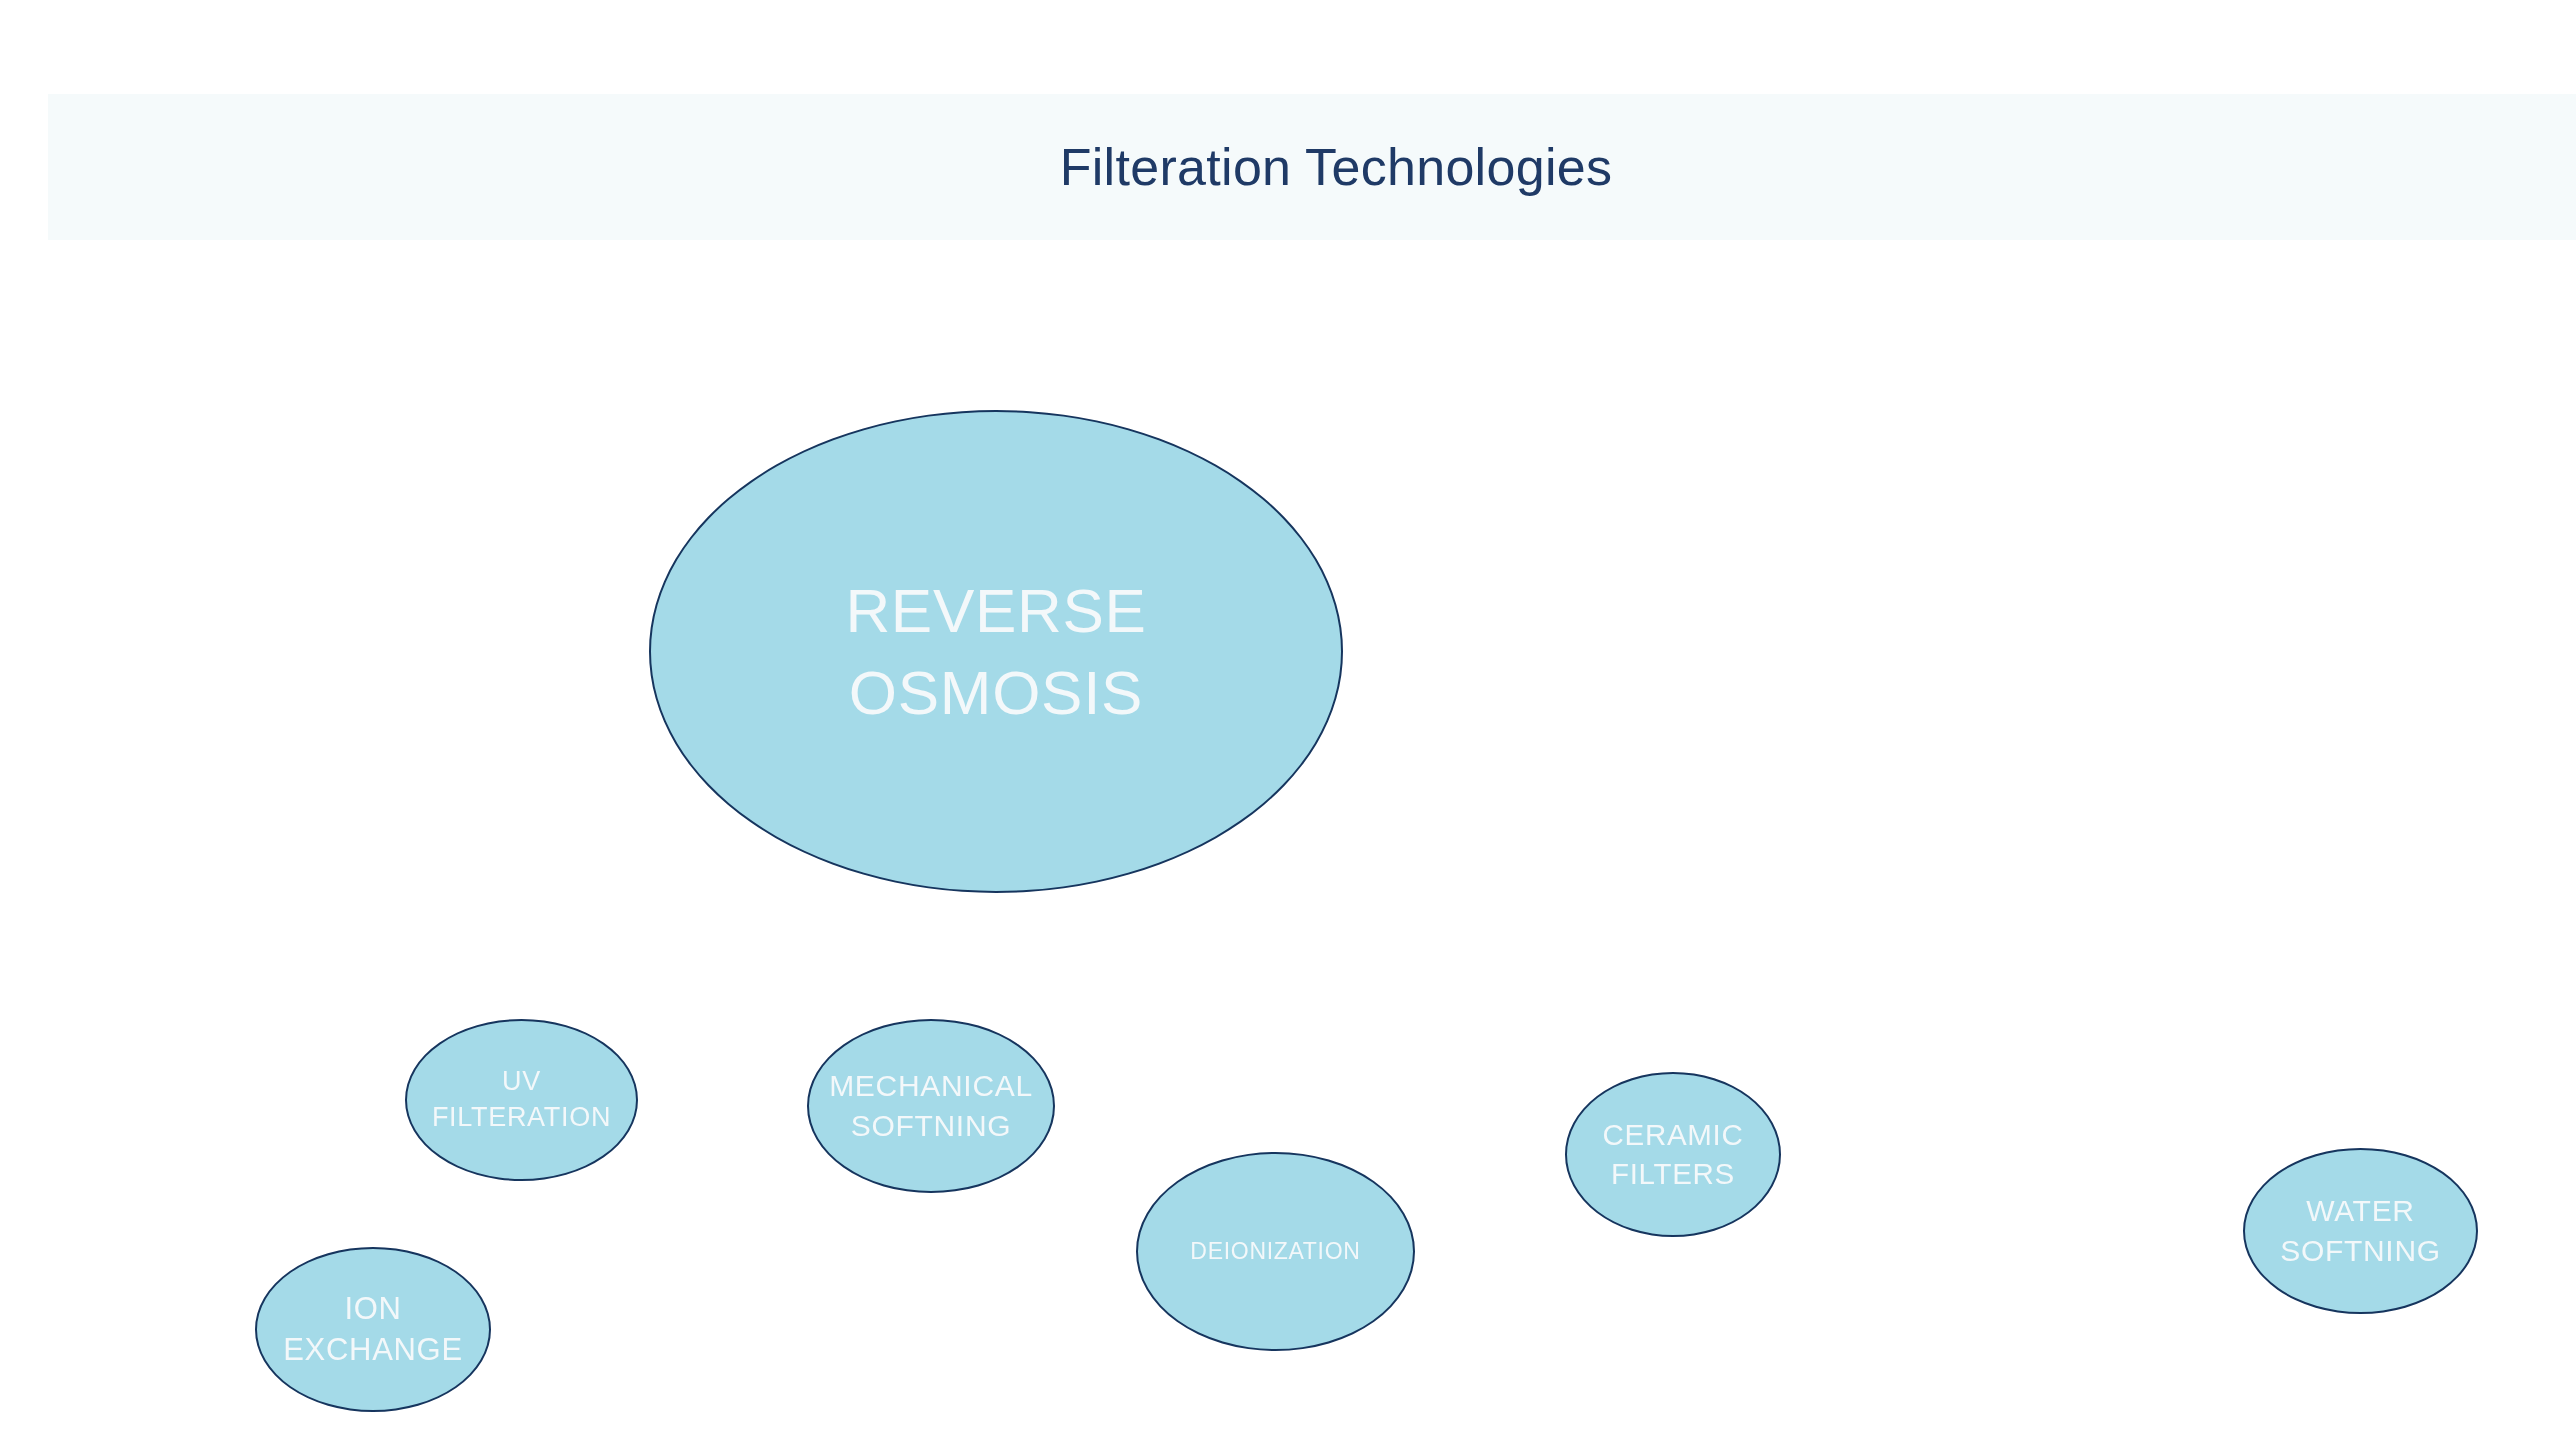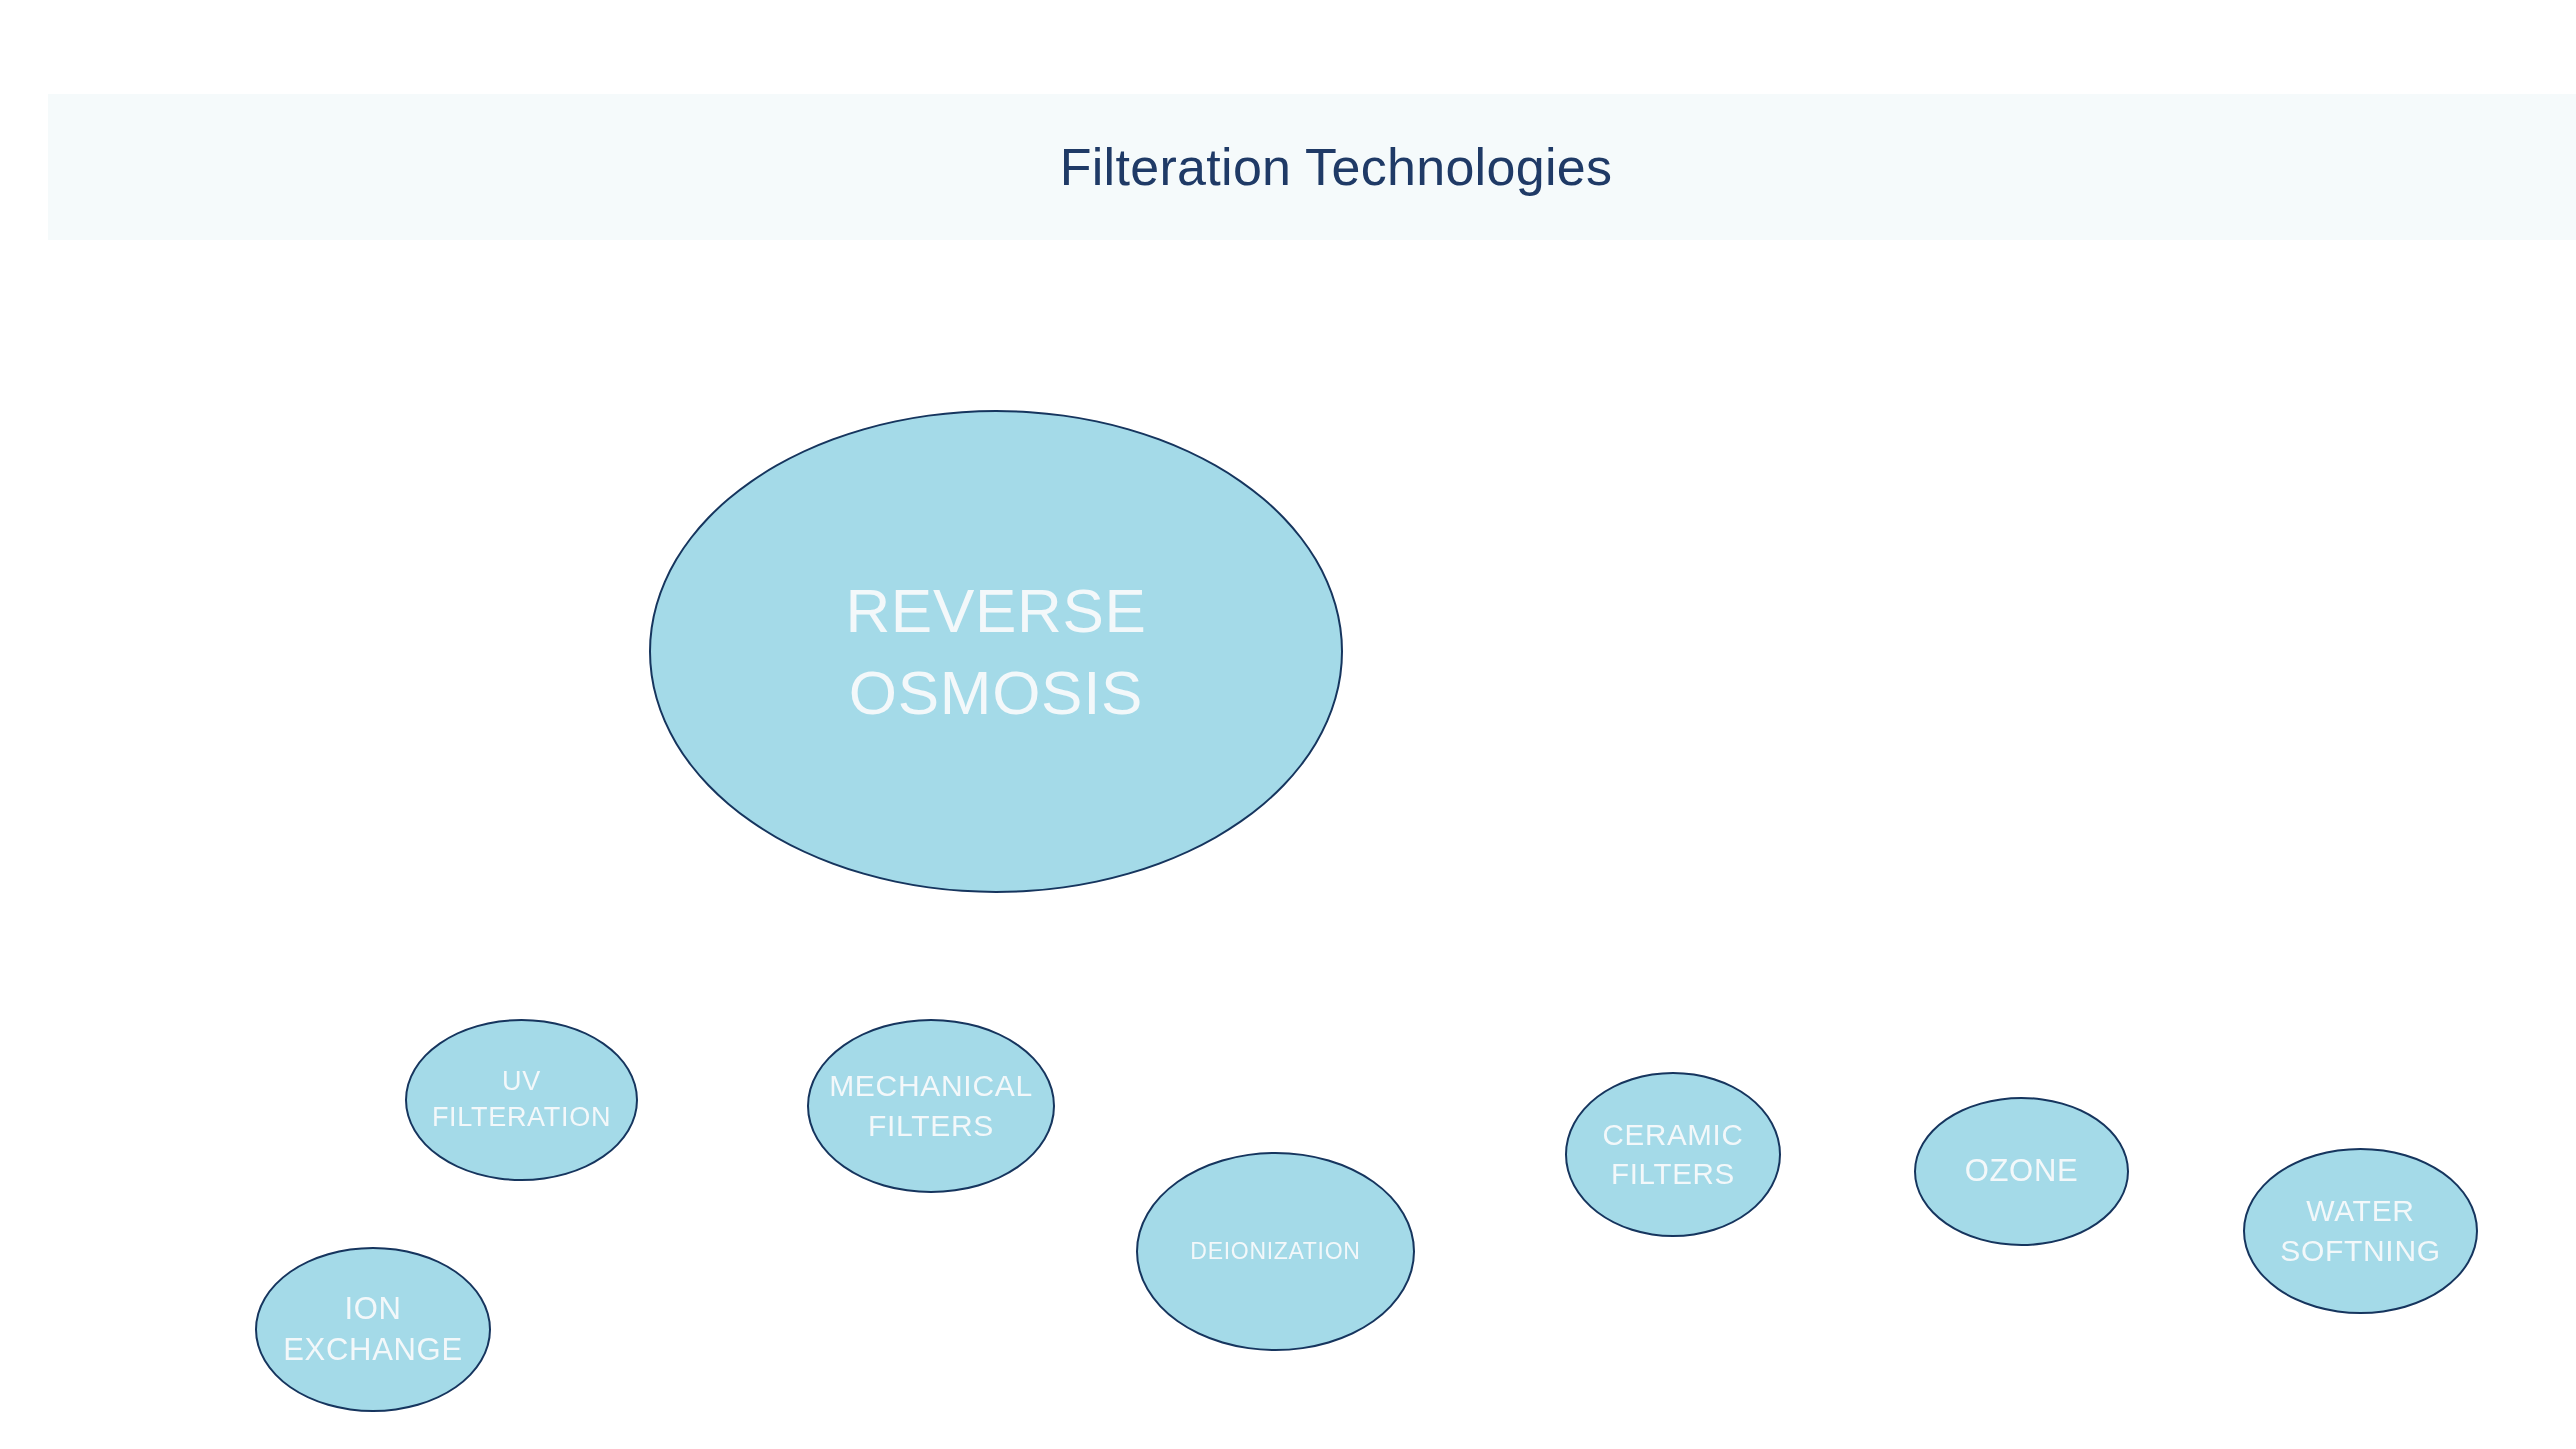--- a/index.html
+++ b/index.html
@@ -71,40 +71,37 @@
   </div>
 
 
   <div class="bubble" style="left:341px; top:763px; width:233px; height:162px;">
     <span class="bubble-label" style="font-size:27px;">UV
 FILTERATION</span>
   </div>
 
   <div class="bubble" style="left:743px; top:763px; width:248px; height:174px;">
     <span class="bubble-label" style="font-size:30px;">MECHANICAL
-FILTERS</span>
+SOFTNING</span>
   </div>
 
   <div class="bubble" style="left:1072px; top:896px; width:279px; height:199px;">
     <span class="bubble-label" style="font-size:23px;">DEIONIZATION</span>
   </div>
 
   <div class="bubble" style="left:191px; top:991px; width:236px; height:165px;">
     <span class="bubble-label" style="font-size:31px;">ION
 EXCHANGE</span>
   </div>
 
   <div class="bubble" style="left:1501px; top:816px; width:216px; height:165px;">
     <span class="bubble-label" style="font-size:29.5px;">CERAMIC
 FILTERS</span>
   </div>
 
-  <div class="bubble" style="left:1850px; top:841px; width:215px; height:149px;">
-    <span class="bubble-label" style="font-size:31px;">OZONE</span>
-  </div>
 
   <div class="bubble" style="left:2179px; top:892px; width:235px; height:166px;">
     <span class="bubble-label" style="font-size:30px;">WATER
 SOFTNING</span>
   </div>
 
 </div>
 
 
 </body></html>

